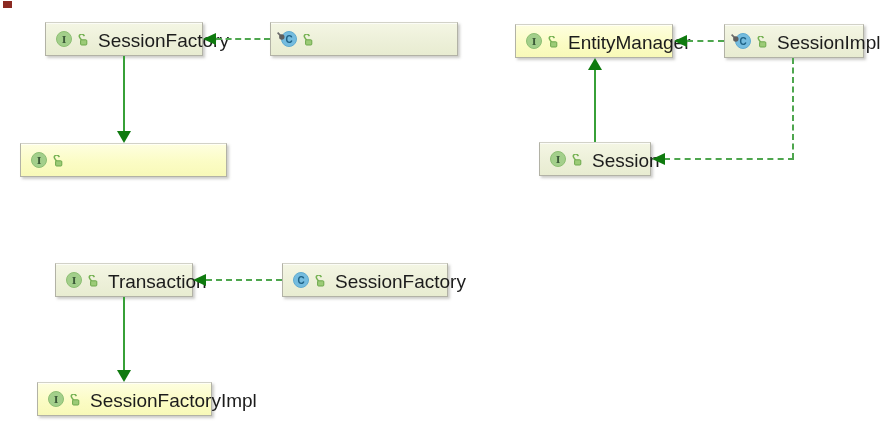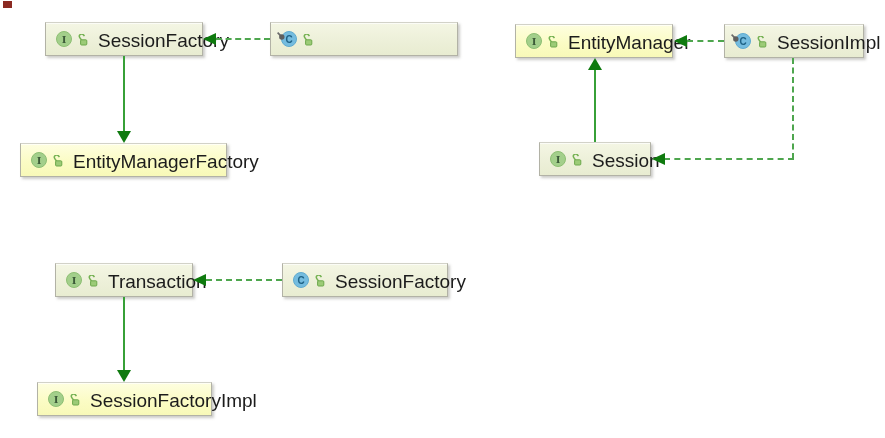--- a/index.html
+++ b/index.html
@@ -103,21 +103,20 @@
   </div>
 
   <div class="node yellow" id="n3">
     <span class="badge interface">
         <span class="badge-letter">I</span>
       </span>
     <span class="lock"><svg width="13" height="13" viewBox="0 0 13 13">
           <path d="M4.6 6.2 L2.8 3.6 A2.3 2.3 0 0 1 6.6 1.0 L7.4 2.2" fill="none" stroke="#74b152" stroke-width="1.5"></path>
           <rect x="3.6" y="5.8" width="6.2" height="5.2" rx="1" fill="#9ccb77" stroke="#6da84c" stroke-width="1"></rect>
         </svg></span>
-    <span class="label">EntityManagerFactory</span>
   </div>
 
   <div class="node yellow" id="n4">
     <span class="badge interface">
         <span class="badge-letter">I</span>
       </span>
     <span class="lock"><svg width="13" height="13" viewBox="0 0 13 13">
           <path d="M4.6 6.2 L2.8 3.6 A2.3 2.3 0 0 1 6.6 1.0 L7.4 2.2" fill="none" stroke="#74b152" stroke-width="1.5"></path>
           <rect x="3.6" y="5.8" width="6.2" height="5.2" rx="1" fill="#9ccb77" stroke="#6da84c" stroke-width="1"></rect>
         </svg></span>

